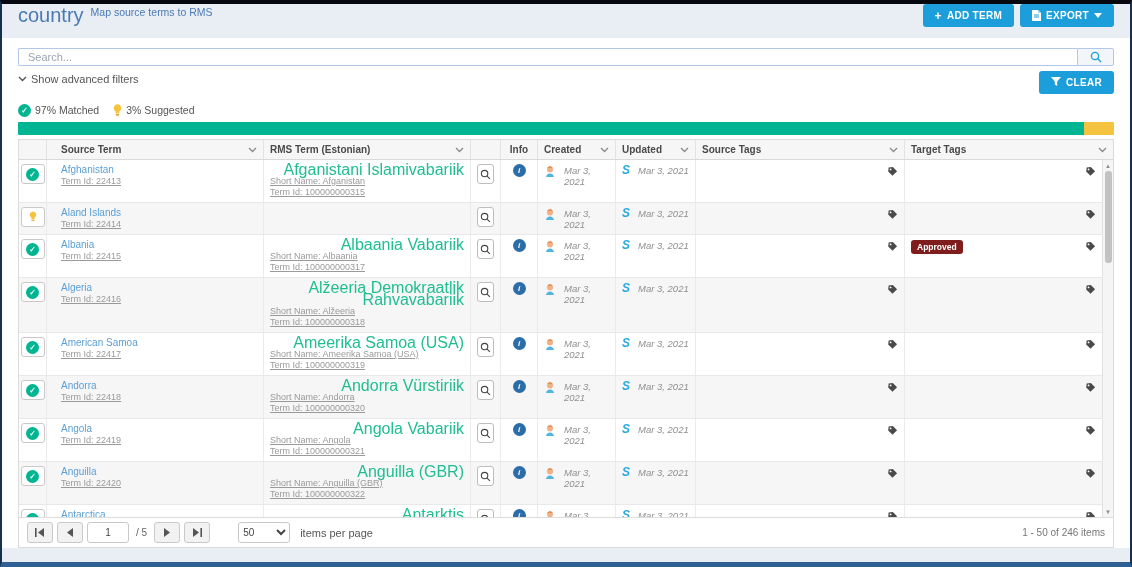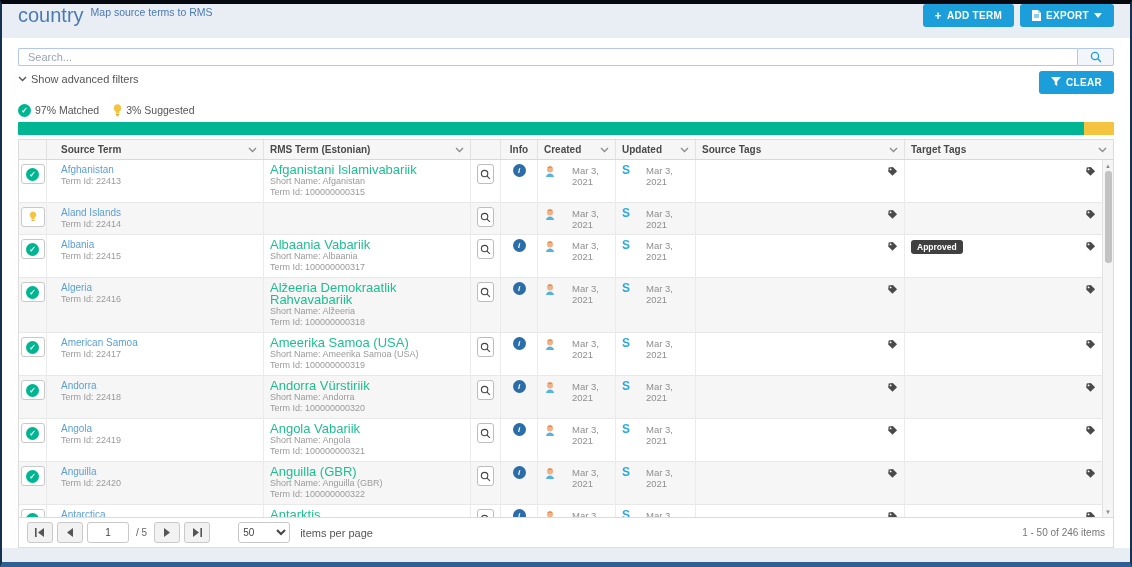--- a/index.html
+++ b/index.html
@@ -79,36 +79,36 @@
   .col-info   { width:37px; flex:none; display:flex; justify-content:center; }
   .col-created{ width:78px; flex:none; }
   .col-updated{ width:80px; flex:none; }
   .col-stags  { width:209px; flex:none; position:relative; }
   .col-ttags  { flex:1; position:relative; border-right:none; }
   .status-btn {
     width:24px; height:20px; background:#fff; border:1px solid #c9c9c9; border-radius:3px;
     display:flex; align-items:center; justify-content:center; cursor:pointer; flex:none;
   }
   .term-link { color:#5b9fd6; font-size:10px; line-height:12px; text-decoration:none; display:block; cursor:pointer; }
-  .sub-line { color:#9a9a9a; font-size:9px; line-height:11px; }
-  .rms-name { color:#1fbe91; font-size:13px; line-height:12px; }
+  .sub-line { color:#9a9a9a; font-size:9px; line-height:11px;text-decoration:underline; }
+  .rms-name { color:#1fbe91; font-size:16px; line-height:12px;text-align:right; }
   .zoom-btn {
     width:24px; height:20px; background:#fff; border:1px solid #bdbdbd; border-radius:3px;
     display:flex; align-items:center; justify-content:center; cursor:pointer;
   }
   .info-dot {
     width:13px; height:13px; border-radius:50%; background:#2a6da9; color:#fff;
     font-size:8px; font-weight:bold; font-style:italic;
     display:inline-flex; align-items:center; justify-content:center;
   }
-  .date-cell { display:flex; align-items:flex-start; gap:16px; color:#8f8f8f; font-size:9.5px; padding-top:5px; }
+  .date-cell { display:flex; align-items:flex-start; gap:8px; color:#8f8f8f; font-size:9.5px; padding-top:5px;font-style:italic; }
   .s-logo { color:#2aa9e1; font-weight:900; font-size:12px; line-height:10px; }
   .tag-ic { position:absolute; right:6px; top:6px; }
   .badge {
-    background:#404040; color:#fff; font-size:8.5px; font-weight:bold;
+    background:#7f1d1d; color:#fff; font-size:8.5px; font-weight:bold;
     border-radius:3px; padding:2px 6px; display:inline-block; margin-top:1px;
   }
   
   .vscroll { width:11px; background:#f5f5f5; border-left:1px solid #e2e2e2; display:flex; flex-direction:column; align-items:center; }
   .vs-arrow { height:11px; width:11px; display:flex; align-items:center; justify-content:center; color:#8a8a8a; font-size:6px; cursor:pointer; }
   .vs-track { flex:1; width:9px; position:relative; }
   .vs-thumb { position:absolute; top:0; left:1px; width:7px; height:92px; background:#c2c2c2; border-radius:3px; cursor:pointer; }
   
   .pager {
     display:flex; align-items:center; gap:4px;

